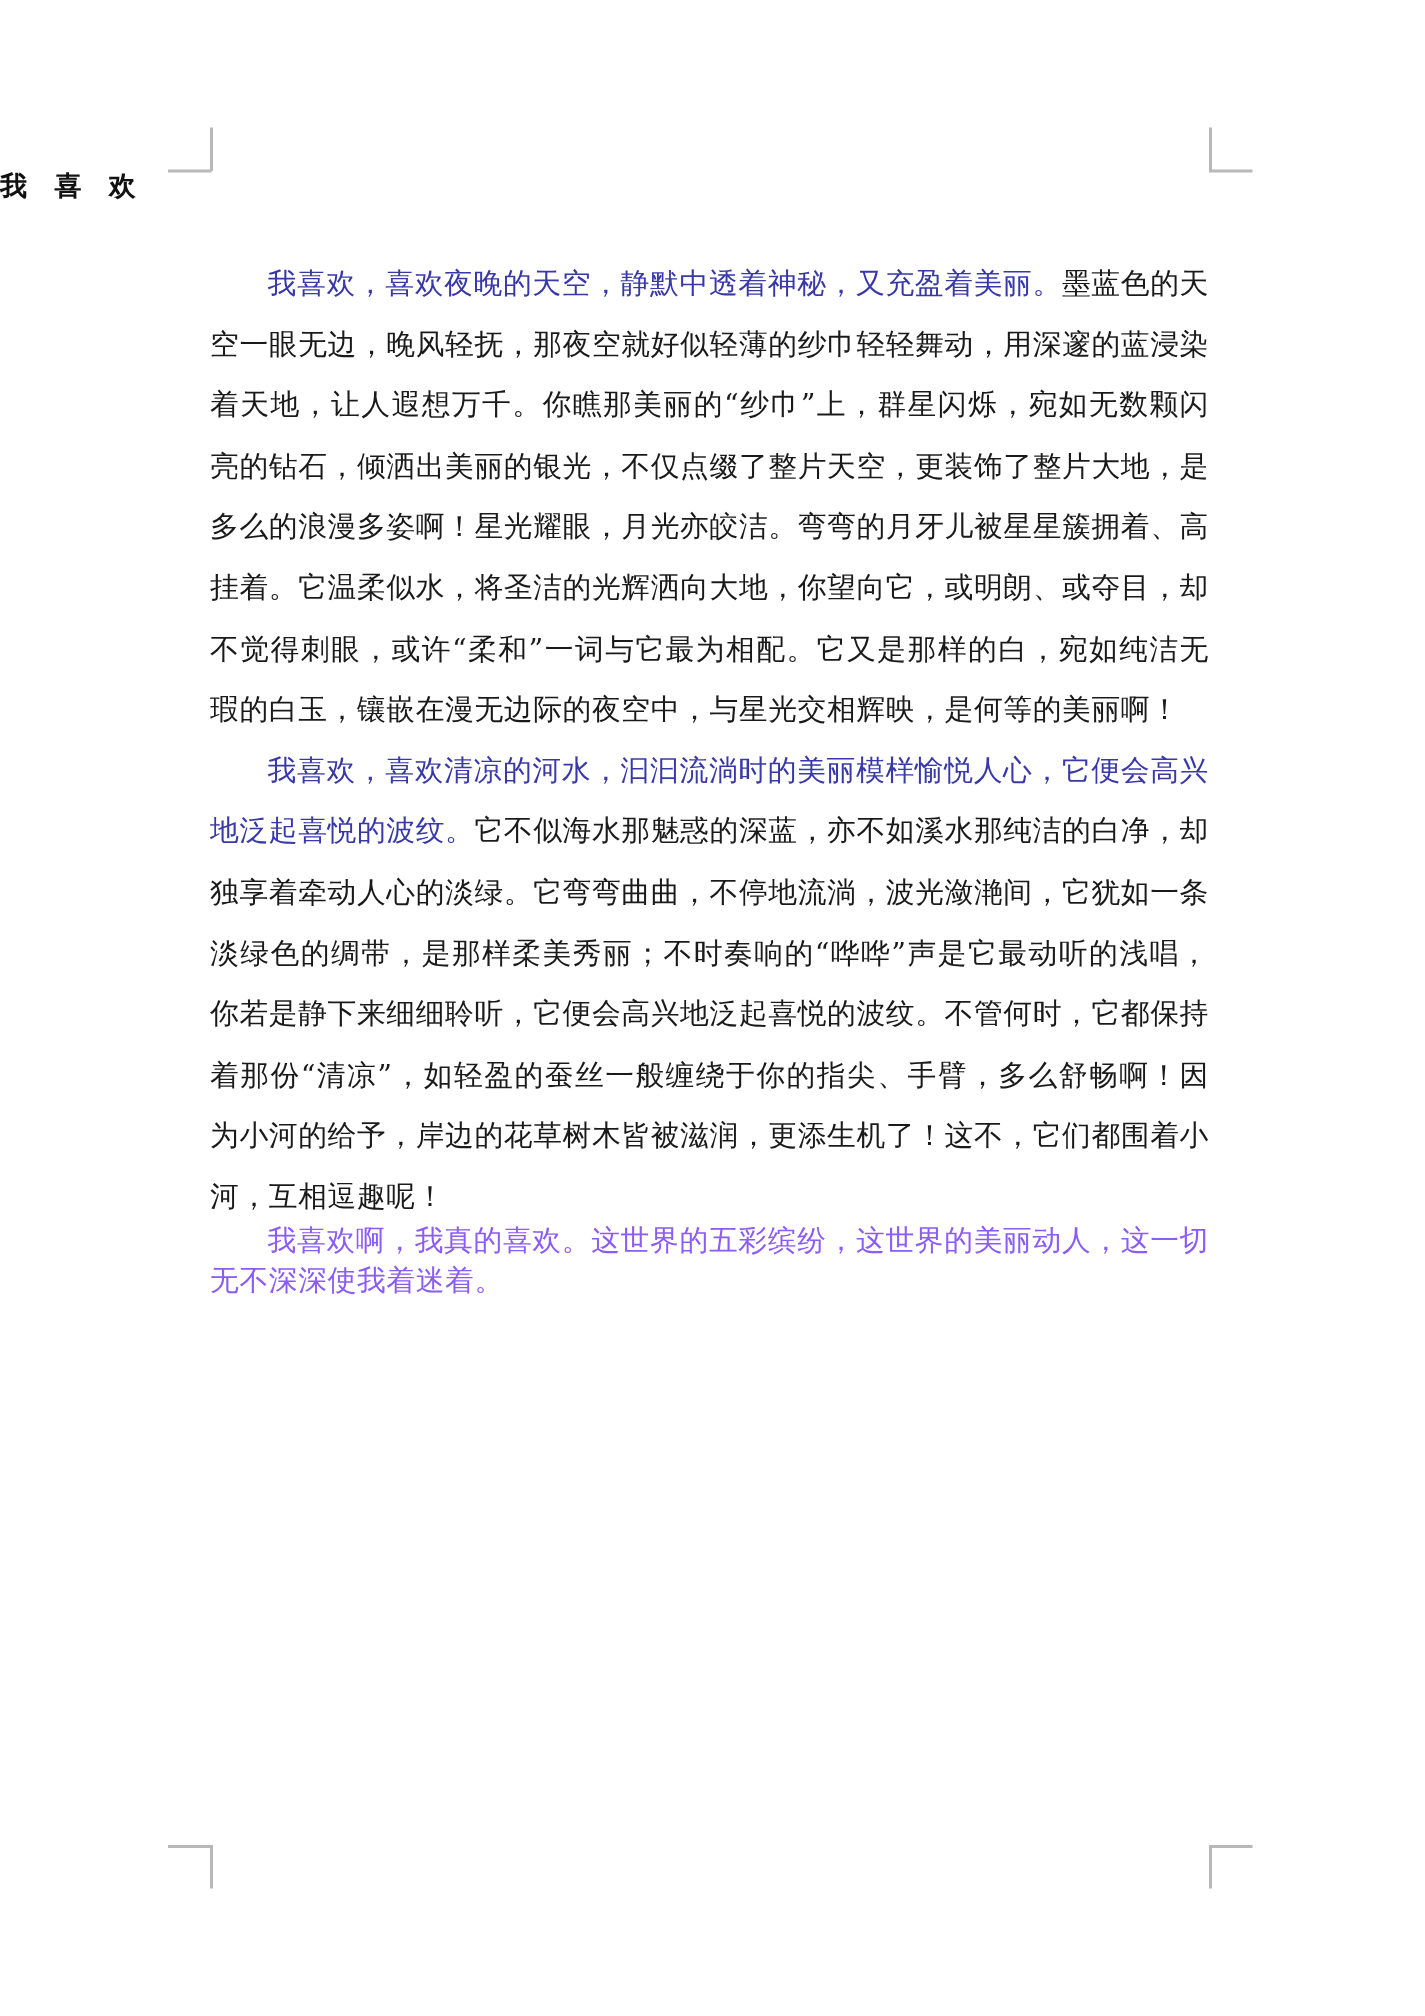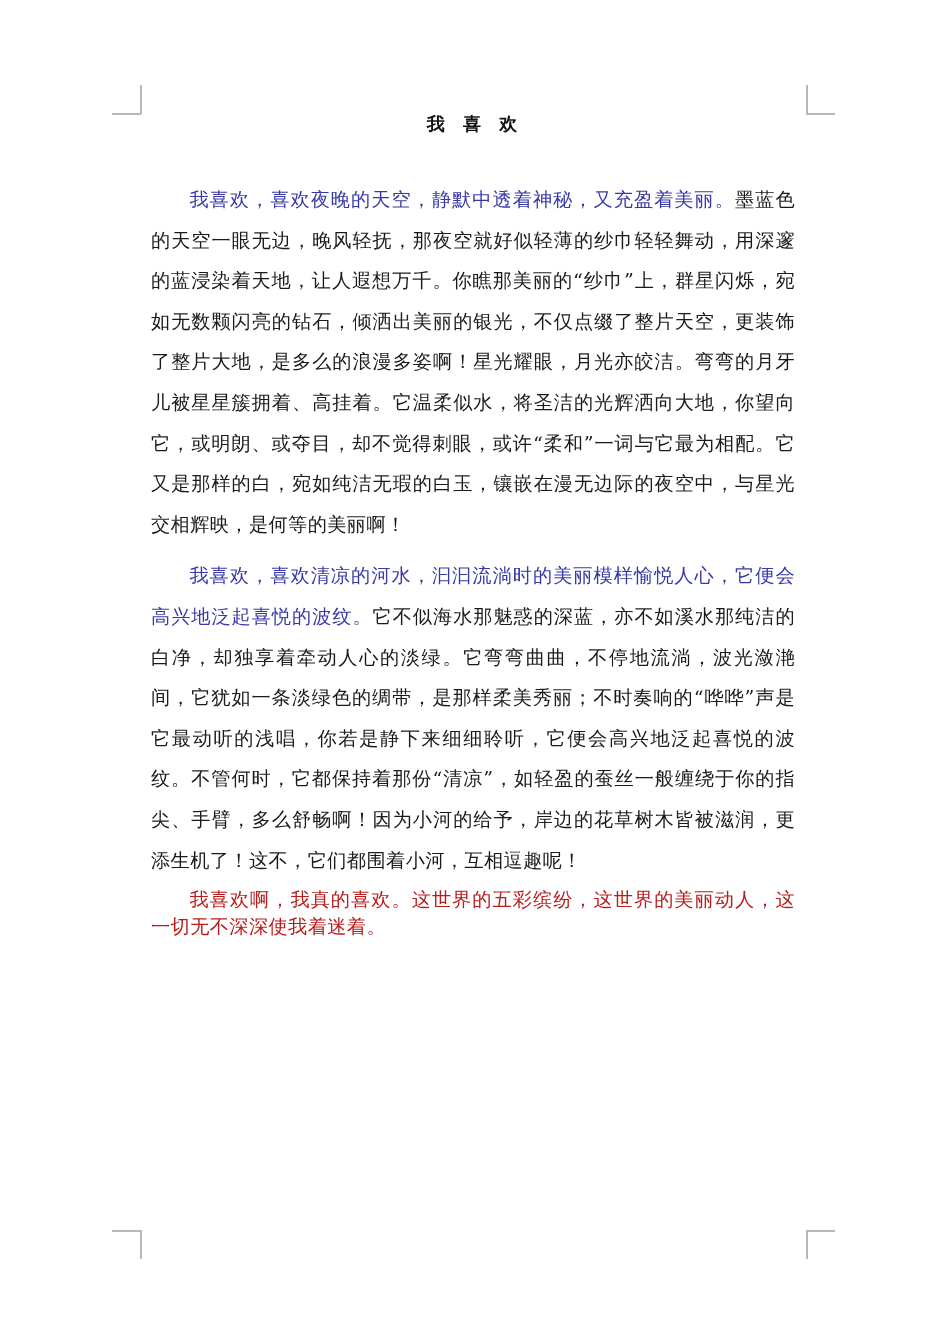--- a/index.html
+++ b/index.html
@@ -1,26 +1,26 @@
 <!DOCTYPE html>
 <html><head>
 <meta charset="utf-8">
 <style>
   html, body { margin: 0; padding: 0; background: #ffffff; }
   body { width: 950px; height: 1344px; position: relative; overflow: hidden;
          font-family: "DejaVu Serif", "Liberation Serif", serif; color: #1a1a1a; }
   .corner { position: absolute; background: #b8b8b8; }
-  .title { position: absolute; top: 112px; left: 0; width: 950px; text-align: center;
+  .title { position: absolute; top: 112px; left: 0; width: 950px; text-align: left;
            font-size: 18px; font-weight: bold; letter-spacing: 6px; color: #111; }
   .body { position: absolute; left: 140px; top: 169px; width: 666px; }
-  .para { margin: 11px; font-size: 19.2px; line-height: 40.6px; text-align: justify;
+  .para { margin: 0; font-size: 19.2px; line-height: 40.6px; text-align: justify;
           text-indent: 2em; letter-spacing: 0.4px; }
   .para.last { line-height: 27px; margin-top: -6px; }
   .blue { color: #3838a8; }
-  .red { color: #b91c1c; }
+  .red { color: #8b5cf6; }
   .dark { color: #1a1a1a; }
 </style>
 </head>
 <body>
 
 <div>
   <div class="corner" style="left:140px; top:85px; width:1.5px; height:29px;"></div>
   <div class="corner" style="left:112px; top:113px; width:29px; height:1.5px;"></div>
 </div>
 <div>

